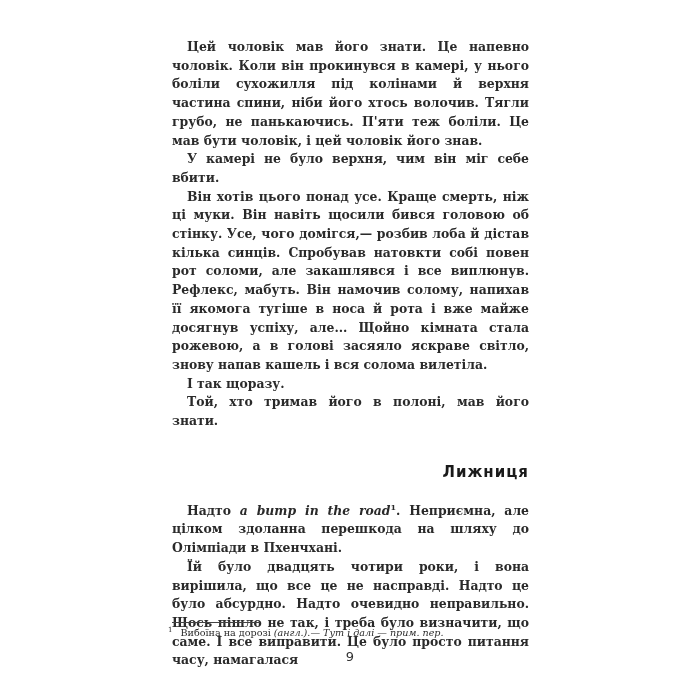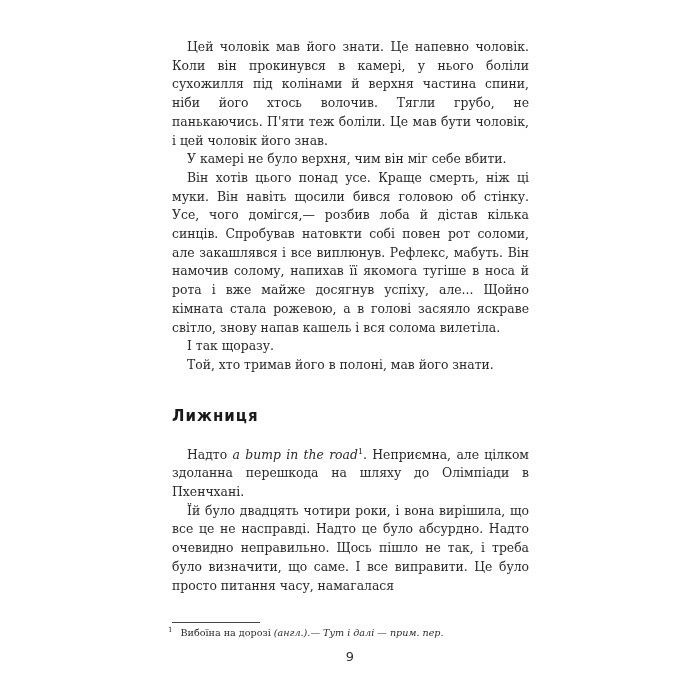--- a/index.html
+++ b/index.html
@@ -1,21 +1,21 @@
 <!DOCTYPE html>
 <html><head>
 <meta charset="utf-8">
 <style>
   html, body { margin:0; padding:0; background:#ffffff; }
   body { width:700px; height:700px; position:relative; overflow:hidden; }
   .page { position:absolute; left:172px; top:38px; width:357px; color:#2a2a2a;
           font-family:"DejaVu Serif", serif; font-size:12.4px; line-height:18.7px; }
-  .p { margin:0; text-align:justify; text-indent:15px; hyphens:manual; }
+  .p { margin:0; text-align:justify; text-indent:15px; hyphens:manual;font-weight:bold; }
   .p.noindent { text-indent:0; }
-  .title { text-align:left; font-family:"DejaVu Sans", sans-serif; font-weight:bold;
+  .title { text-align:right; font-family:"DejaVu Sans", sans-serif; font-weight:bold;
            font-size:15px; letter-spacing:1px; color:#1a1a1a; margin:32px 0 17px 0; height:22px; }
   .footrule { position:absolute; left:172px; top:622px; width:88px; border-top:1px solid #444; }
   .footnote { position:absolute; left:168px; top:627px; font-family:"DejaVu Serif", serif;
               font-size:9.6px; color:#2a2a2a; white-space:nowrap; }
   .footnote sup { font-size:7px; margin-right:8px; }
   .pagenum { position:absolute; left:0; width:700px; top:649px; text-align:center;
              font-family:"DejaVu Sans", sans-serif; font-size:13px; color:#333; }
   i { font-style:italic; }
   sup { font-size:8px; line-height:0; }
 </style>

